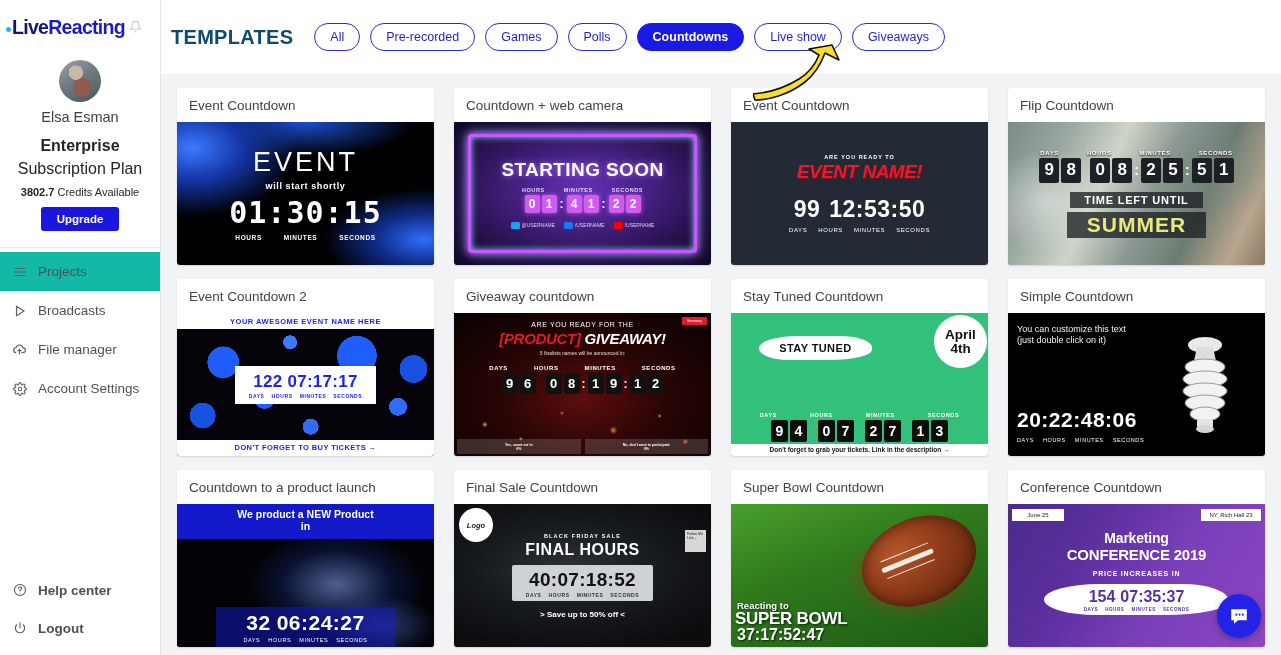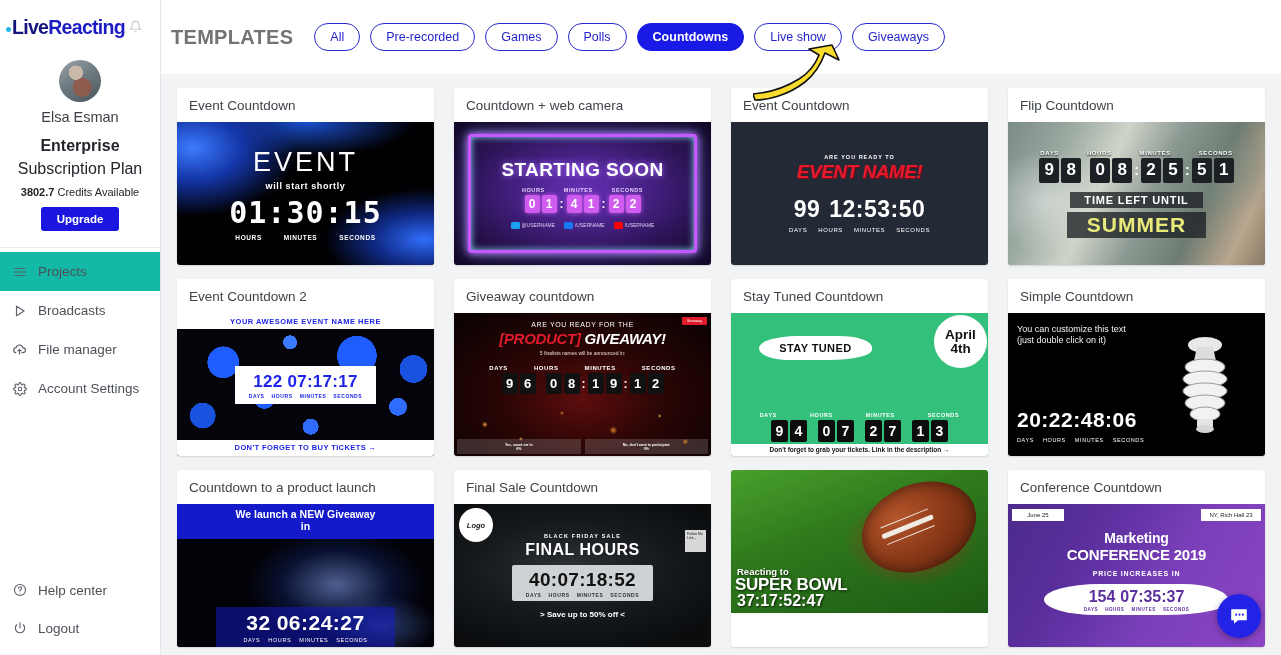--- a/index.html
+++ b/index.html
@@ -71,35 +71,35 @@
   }
   .nav-item.active { background: #14b8a6; }
   .nav-ico {
     width: 15px; height: 15px; flex: 0 0 15px;
     display: flex; align-items: center; justify-content: center;
     color: #5b6069;
   }
   .nav-ico svg { display: block; }
 
   .nav-bottom { position: absolute; bottom: 8px; left: 0; right: 0; }
-  .nav-bottom .nav-item { height: 38px; }
+  .nav-bottom .nav-item { height: 38px; font-weight: bold; }
 
   
   .main {
     flex: 1; height: 655px; overflow: hidden;
     background: #f2f3f5; position: relative;
   }
   .topbar {
     height: 74px; background: #ffffff;
     display: flex; align-items: center;
     padding: 0 16px 0 10px; gap: 12px;
     position: relative; z-index: 5;
   }
   .page-title {
-    font-size: 20px; font-weight: bold; color: #737373;
+    font-size: 20px; font-weight: bold; color: #0c4a6e;
     letter-spacing: 0.3px; margin-right: 9px; white-space: nowrap;
   }
   .pills { display: flex; align-items: center; gap: 10px; }
   .pill {
     border: 1px solid #2a2ad0; color: #1f1fc8; background: #fff;
     border-radius: 20px; font-size: 12.5px;
     padding: 7px 15px; cursor: pointer; white-space: nowrap;
     line-height: 1;
   }
   .pill.active {
@@ -834,21 +834,21 @@
               <span>MINUTES</span>
               <span>SECONDS</span>
             </div>
           </div>
         </div>
 
         <div class="card">
           <div class="card-title">Countdown to a product launch</div>
           <div class="thumb t9">
             <div class="hdr">
-              <div>We launch a NEW Giveaway</div>
+              <div>We product a NEW Product</div>
               <div>in</div>
             </div>
             <div class="body">
               <div class="plate">
                 <div class="clock">
                   <span class="d">32</span><span>06:24:27</span>
                 </div>
                 <div class="lbls">
                   <span>DAYS</span>
                   <span>HOURS</span>
@@ -874,20 +874,21 @@
                 <span>HOURS</span>
                 <span>MINUTES</span>
                 <span>SECONDS</span>
               </div>
             </div>
             <div class="save">&gt; Save up to 50% off &lt;</div>
           </div>
         </div>
 
         <div class="card">
+          <div class="card-title">Super Bowl Countdown</div>
           <div class="thumb t11">
             <div class="ball"></div>
             <div class="cap">Reacting to</div>
             <div class="sb">SUPER BOWL</div>
             <div class="clock">37:17:52:47</div>
 
           </div>
         </div>
 
         <div class="card">

